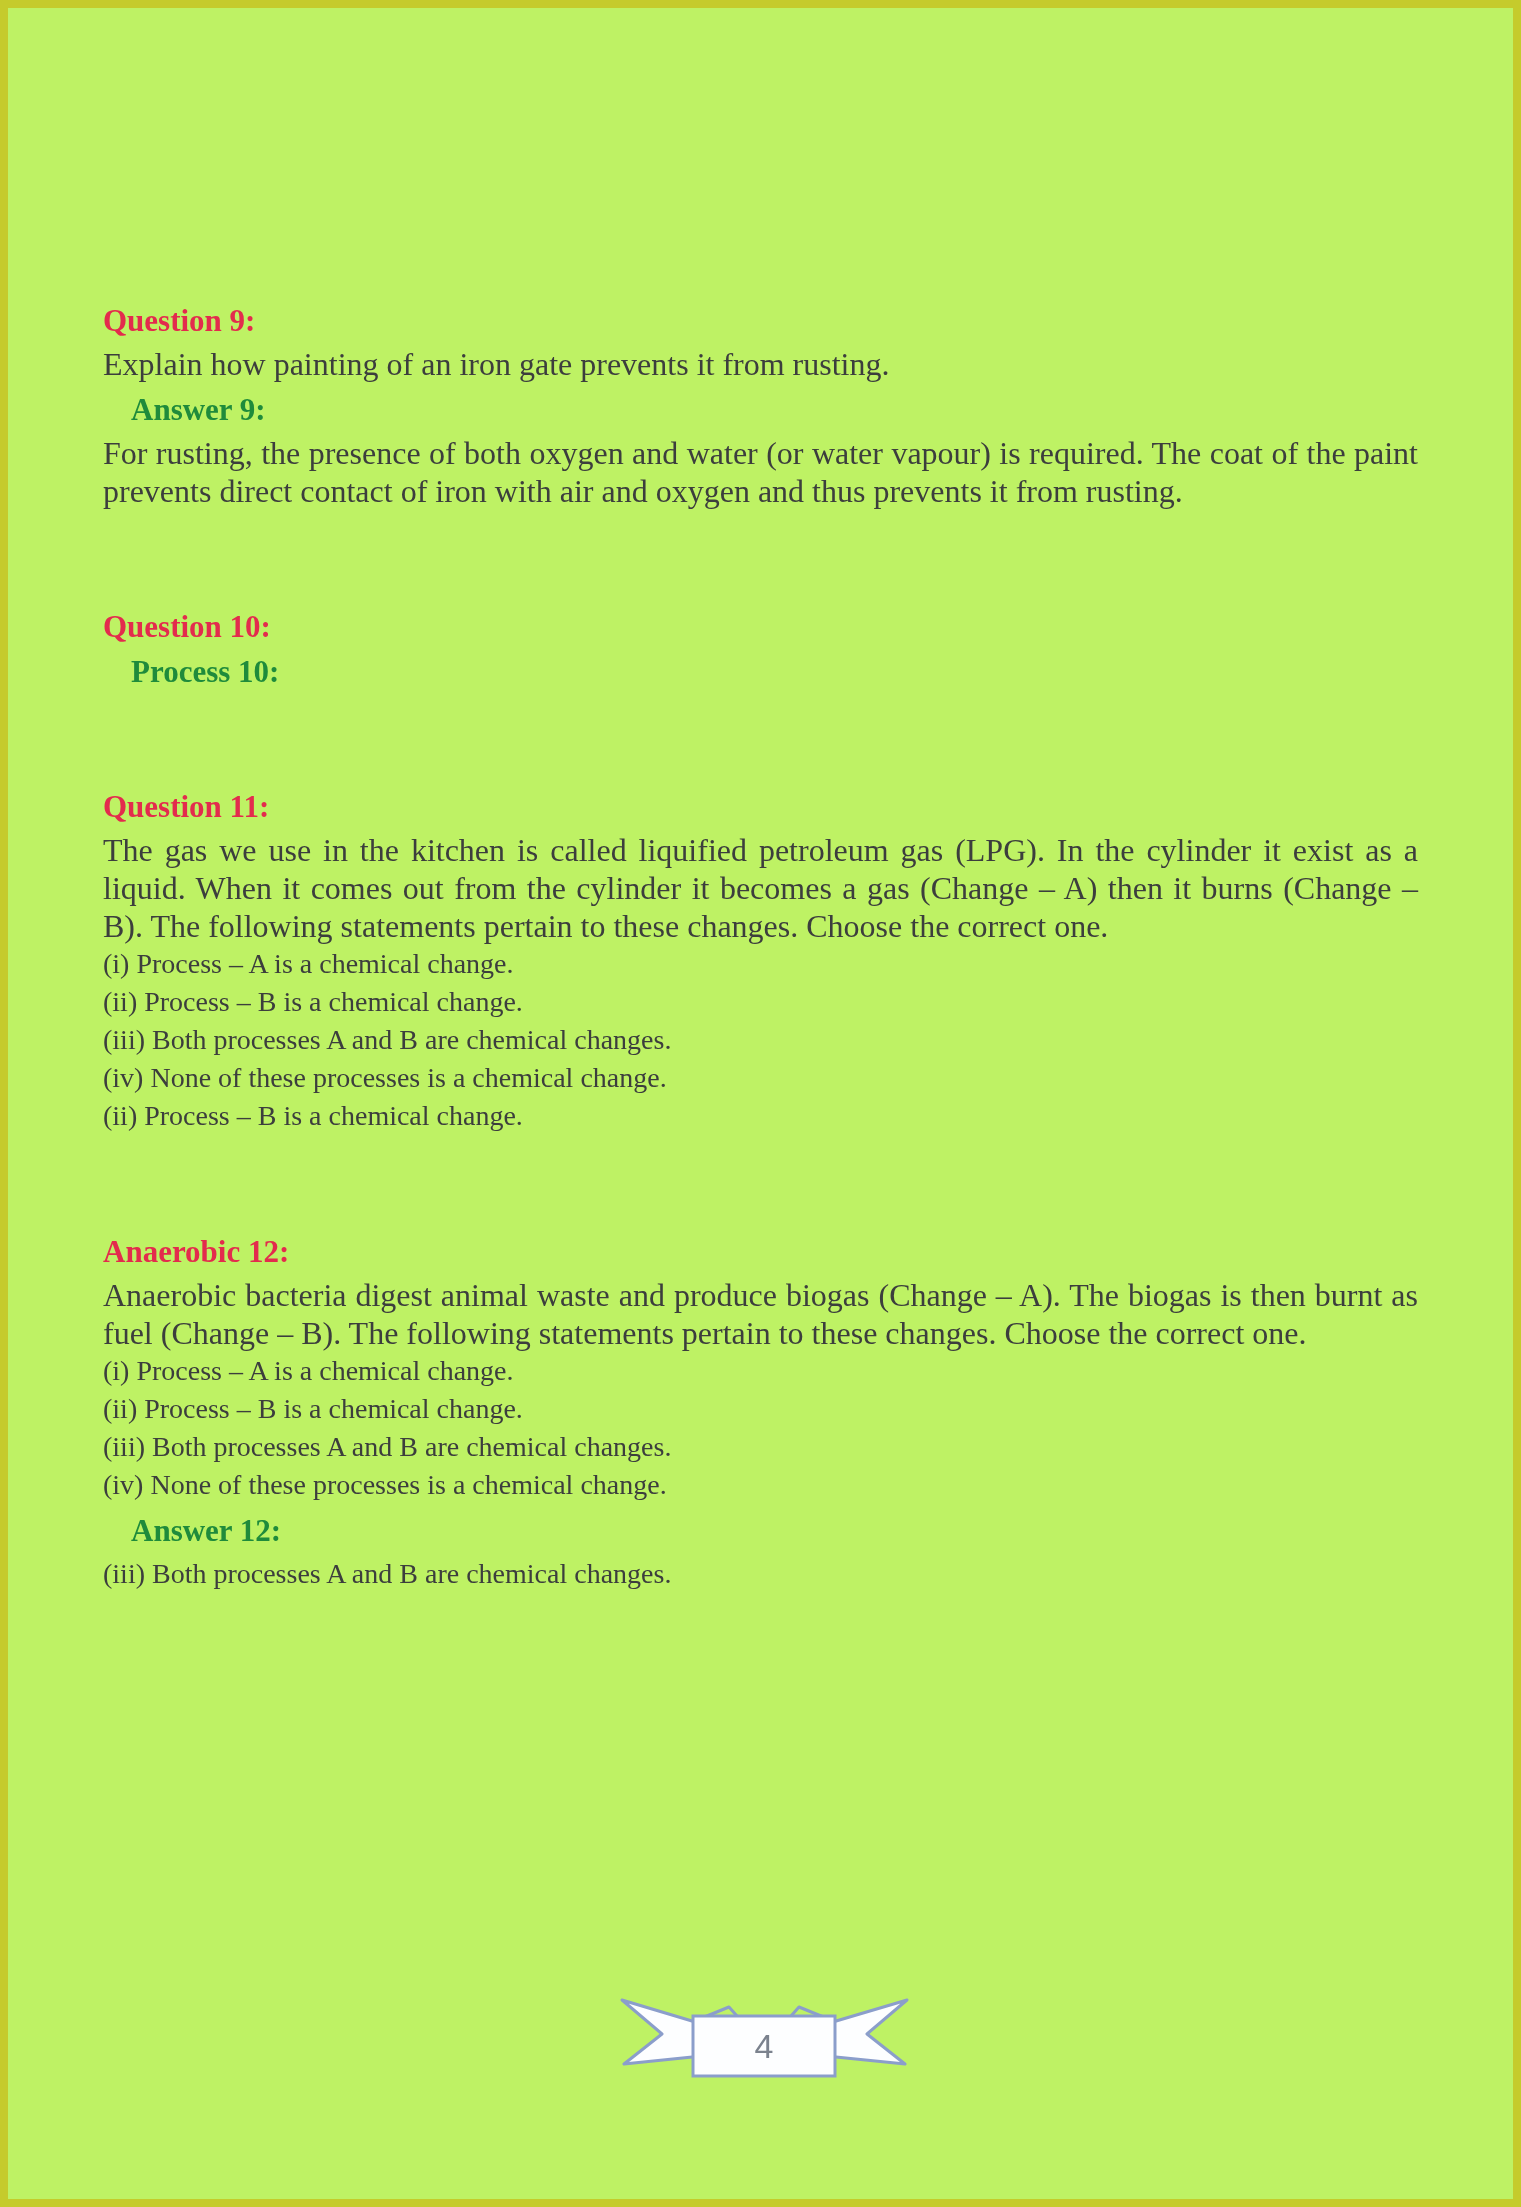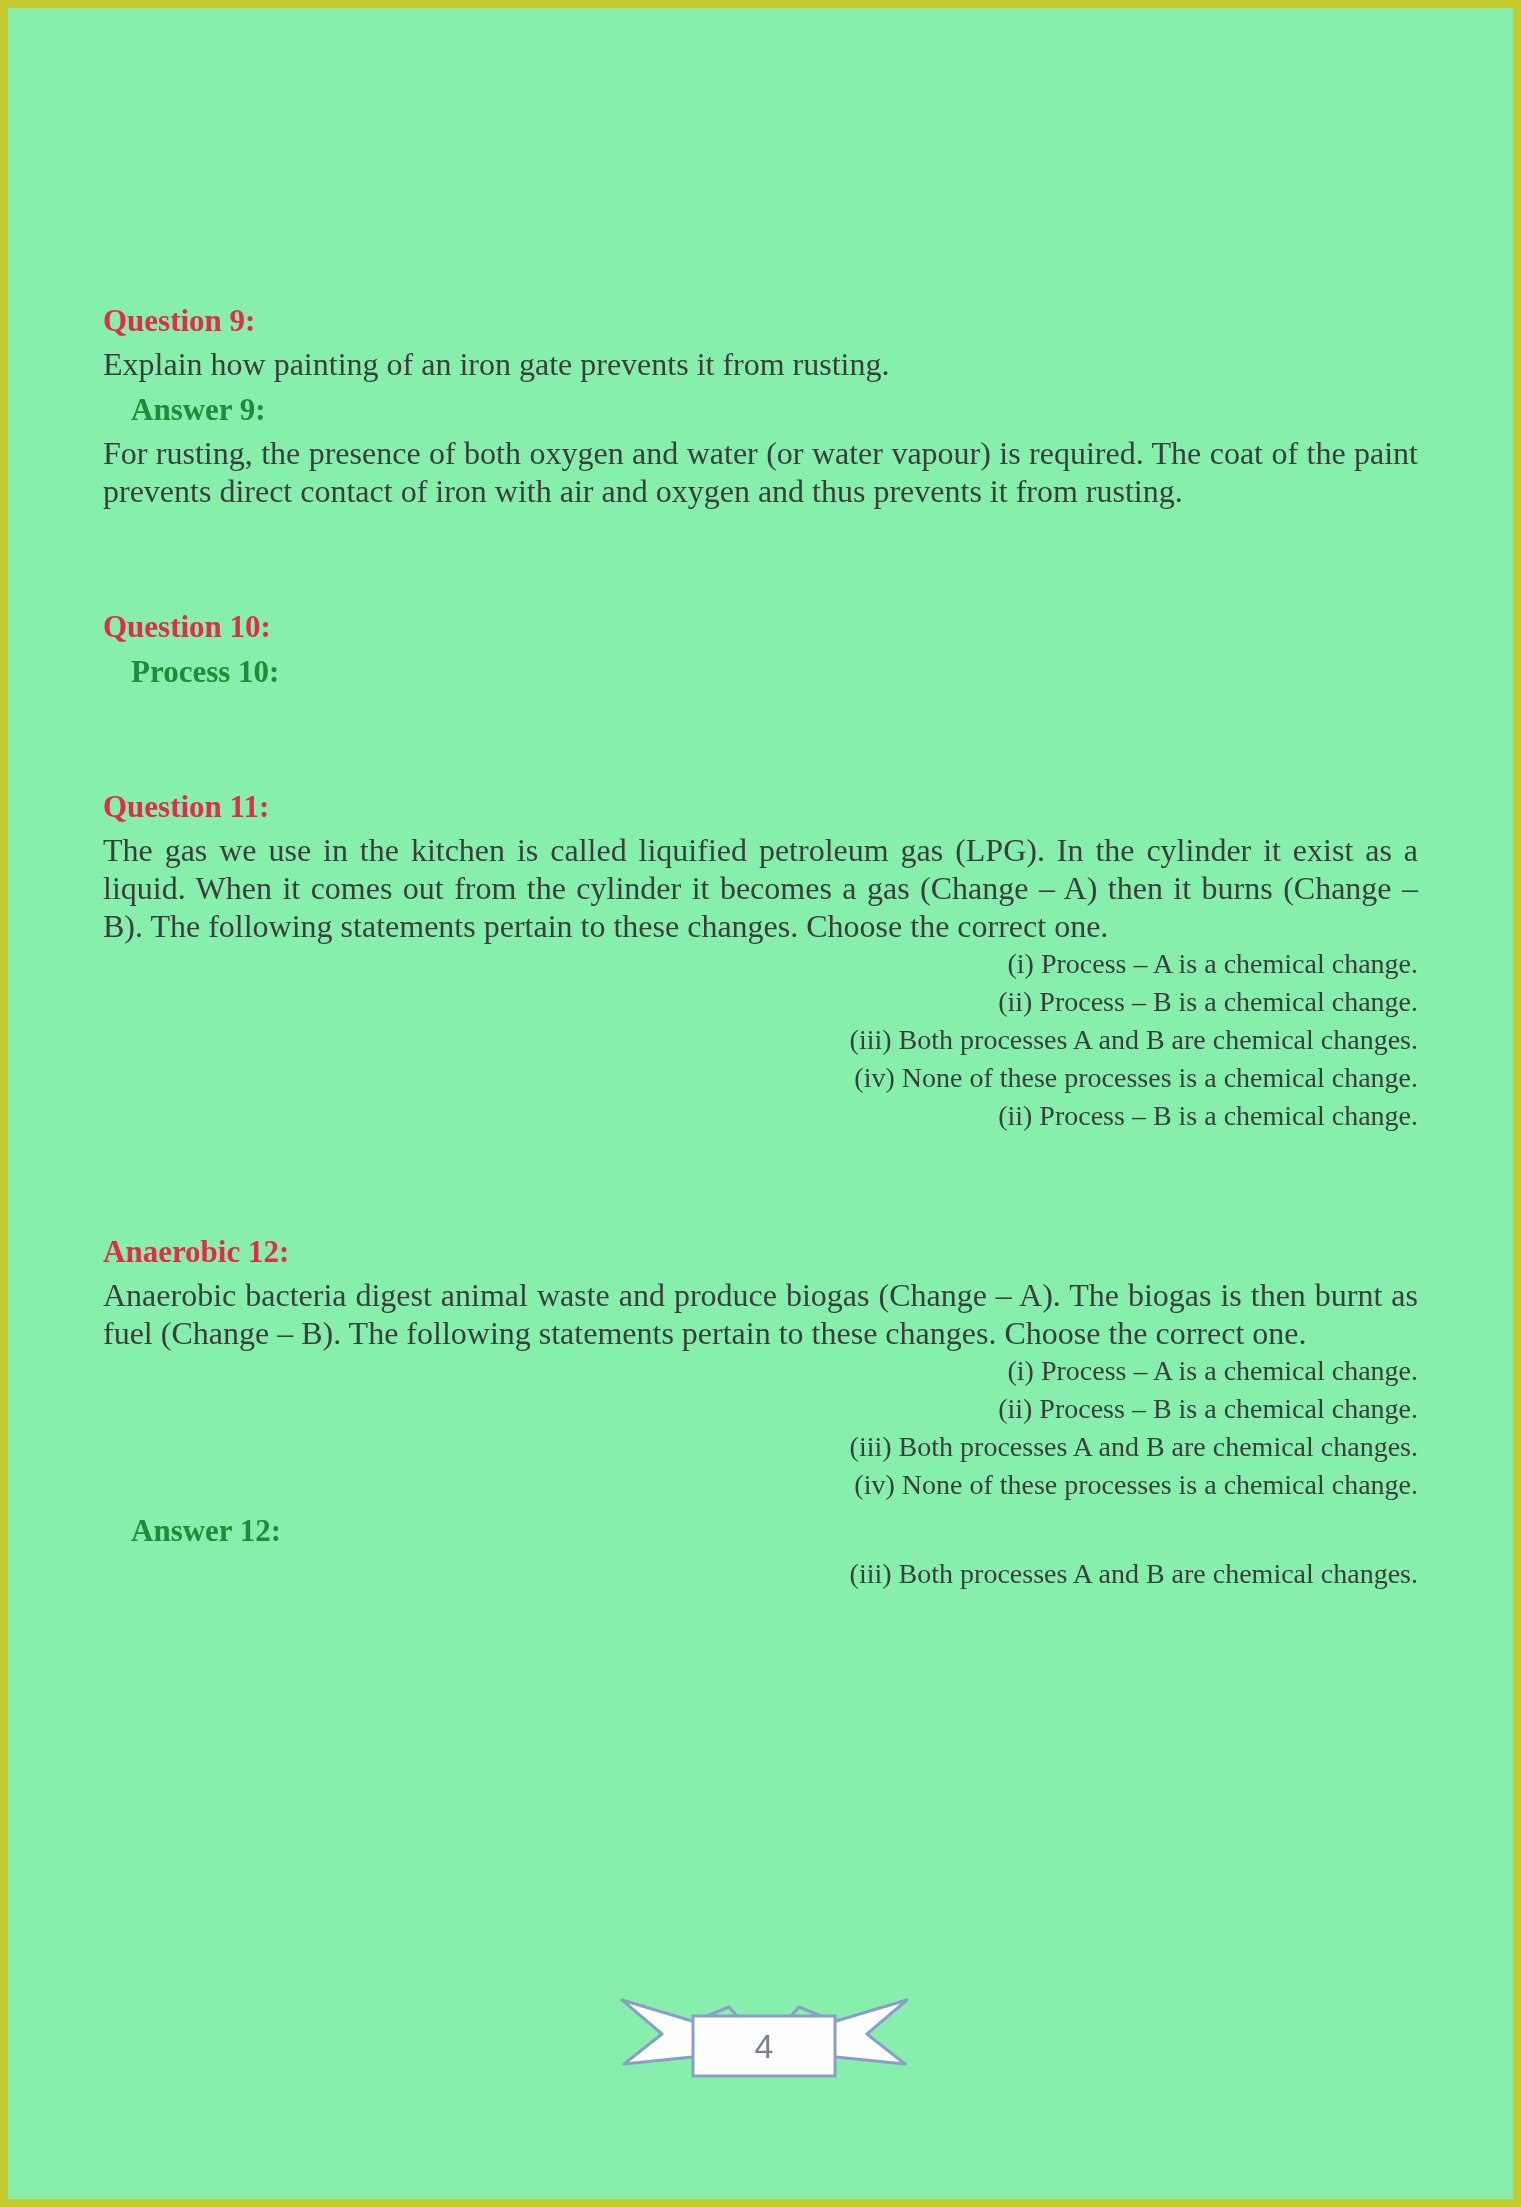--- a/index.html
+++ b/index.html
@@ -6,21 +6,21 @@
     margin: 0;
     padding: 0;
     background: #ffffff;
     font-family: "Liberation Serif", serif;
   }
   .page {
     position: relative;
     width: 1521px;
     height: 2207px;
     box-sizing: border-box;
-    background: #86efac;
+    background: #bef264;
     border: 8px solid #c5cb2c;
     padding: 294px 95px 0 95px;
     overflow: hidden;
   }
   .qa { margin: 0 0 98px 0; }
   .q-head {
     margin: 0 0 6px 0;
     font-size: 31px;
     line-height: 37px;
     font-weight: bold;
@@ -38,21 +38,21 @@
     font-size: 32px;
     line-height: 38px;
     color: #3c3e3d;
     text-align: justify;
   }
   .opt {
     margin: 0;
     font-size: 28px;
     line-height: 38px;
     color: #3c3e3d;
-    text-align: right;
+    text-align: left;
   }
   .ribbon {
     position: absolute;
     left: 608px;
     top: 1986px;
     width: 300px;
     height: 105px;
   }
   .ribbon svg { display: block; }
   .ribbon text {

